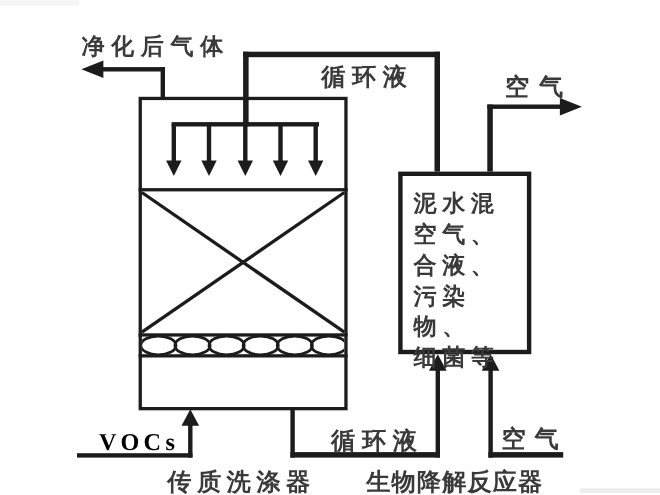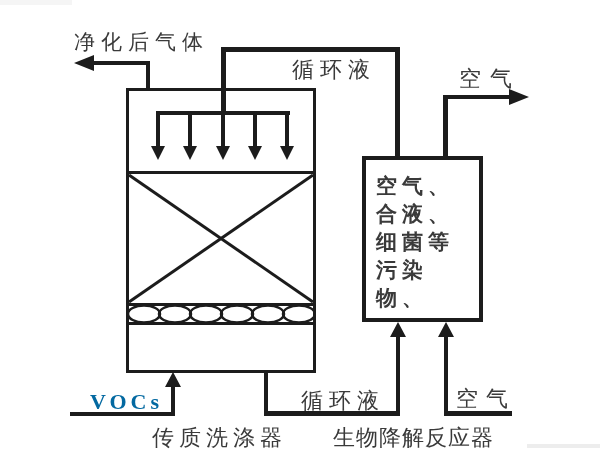--- a/index.html
+++ b/index.html
@@ -6,23 +6,23 @@
   html,body{margin:0;padding:0;background:#ffffff;}
   .canvas{position:relative;width:600px;height:450px;background:#ffffff;overflow:hidden;
           font-family:"Liberation Sans",sans-serif;}
   .line{position:absolute;background:var(--ink);}
   .tower{position:absolute;left:126px;top:88px;width:190px;height:285px;
          border:3px solid var(--ink);box-sizing:border-box;background:#ffffff;}
   .reactor{position:absolute;left:362px;top:156px;width:121px;height:166px;
            border:4px solid var(--ink);box-sizing:border-box;background:#ffffff;}
   .reactor-text{padding:12px 0 0 10px;font-size:21px;line-height:28px;
                 letter-spacing:5px;font-weight:700;color:var(--txt);}
-  .lbl{position:absolute;font-weight:400;color:var(--txt);white-space:nowrap;}
+  .lbl{position:absolute;font-weight:700;color:var(--txt);white-space:nowrap;}
   .lbl-latin{position:absolute;font-family:"Liberation Serif",serif;font-weight:700;
-             color:#0369a1;white-space:nowrap;}
+             color:#000000;white-space:nowrap;}
   .tri{position:absolute;width:0;height:0;}
   .tri.left {border-top:8px solid transparent;border-bottom:8px solid transparent;border-right:20px solid var(--ink);}
   .tri.right{border-top:8px solid transparent;border-bottom:8px solid transparent;border-left:20px solid var(--ink);}
   .tri.up   {border-left:8px solid transparent;border-right:8px solid transparent;border-bottom:15px solid var(--ink);}
   .tri.down {border-left:7px solid transparent;border-right:7px solid transparent;border-top:14px solid var(--ink);}
   svg{position:absolute;display:block;}
   .artifact{position:absolute;}
 </style>
 </head>
 <body>
@@ -88,24 +88,25 @@
   <div class="tri up" style="left:390px;top:322px"></div>
   <div class="lbl" style="left:301px;top:386px;font-size:22px;letter-spacing:6px">循环液</div>
 
   <div class="line" style="left:444px;top:411px;width:68px;height:5px"></div>
   <div class="line" style="left:444px;top:336px;width:4px;height:80px"></div>
   <div class="tri up" style="left:438px;top:322px"></div>
   <div class="lbl" style="left:456px;top:384px;font-size:22px;letter-spacing:8px">空气</div>
 
   <div class="reactor">
     <div class="reactor-text">
+      <div>泥水混</div>
       <div>空气、</div>
       <div>合液、</div>
+      <div>污染物、</div>
       <div>细菌等</div>
-      <div>污染物、</div>
     </div>
   </div>
 
   <div class="lbl" style="left:152px;top:423px;font-size:22px;letter-spacing:5px">传质洗涤器</div>
   <div class="lbl" style="left:333px;top:423px;font-size:22px;letter-spacing:1px">生物降解反应器</div>
 
   <div class="artifact" style="left:0;top:0;width:72px;height:5px;background:#f5f5f5"></div>
   <div class="artifact" style="left:527px;top:444px;width:73px;height:4px;background:#ededed"></div>
 
 </div>

